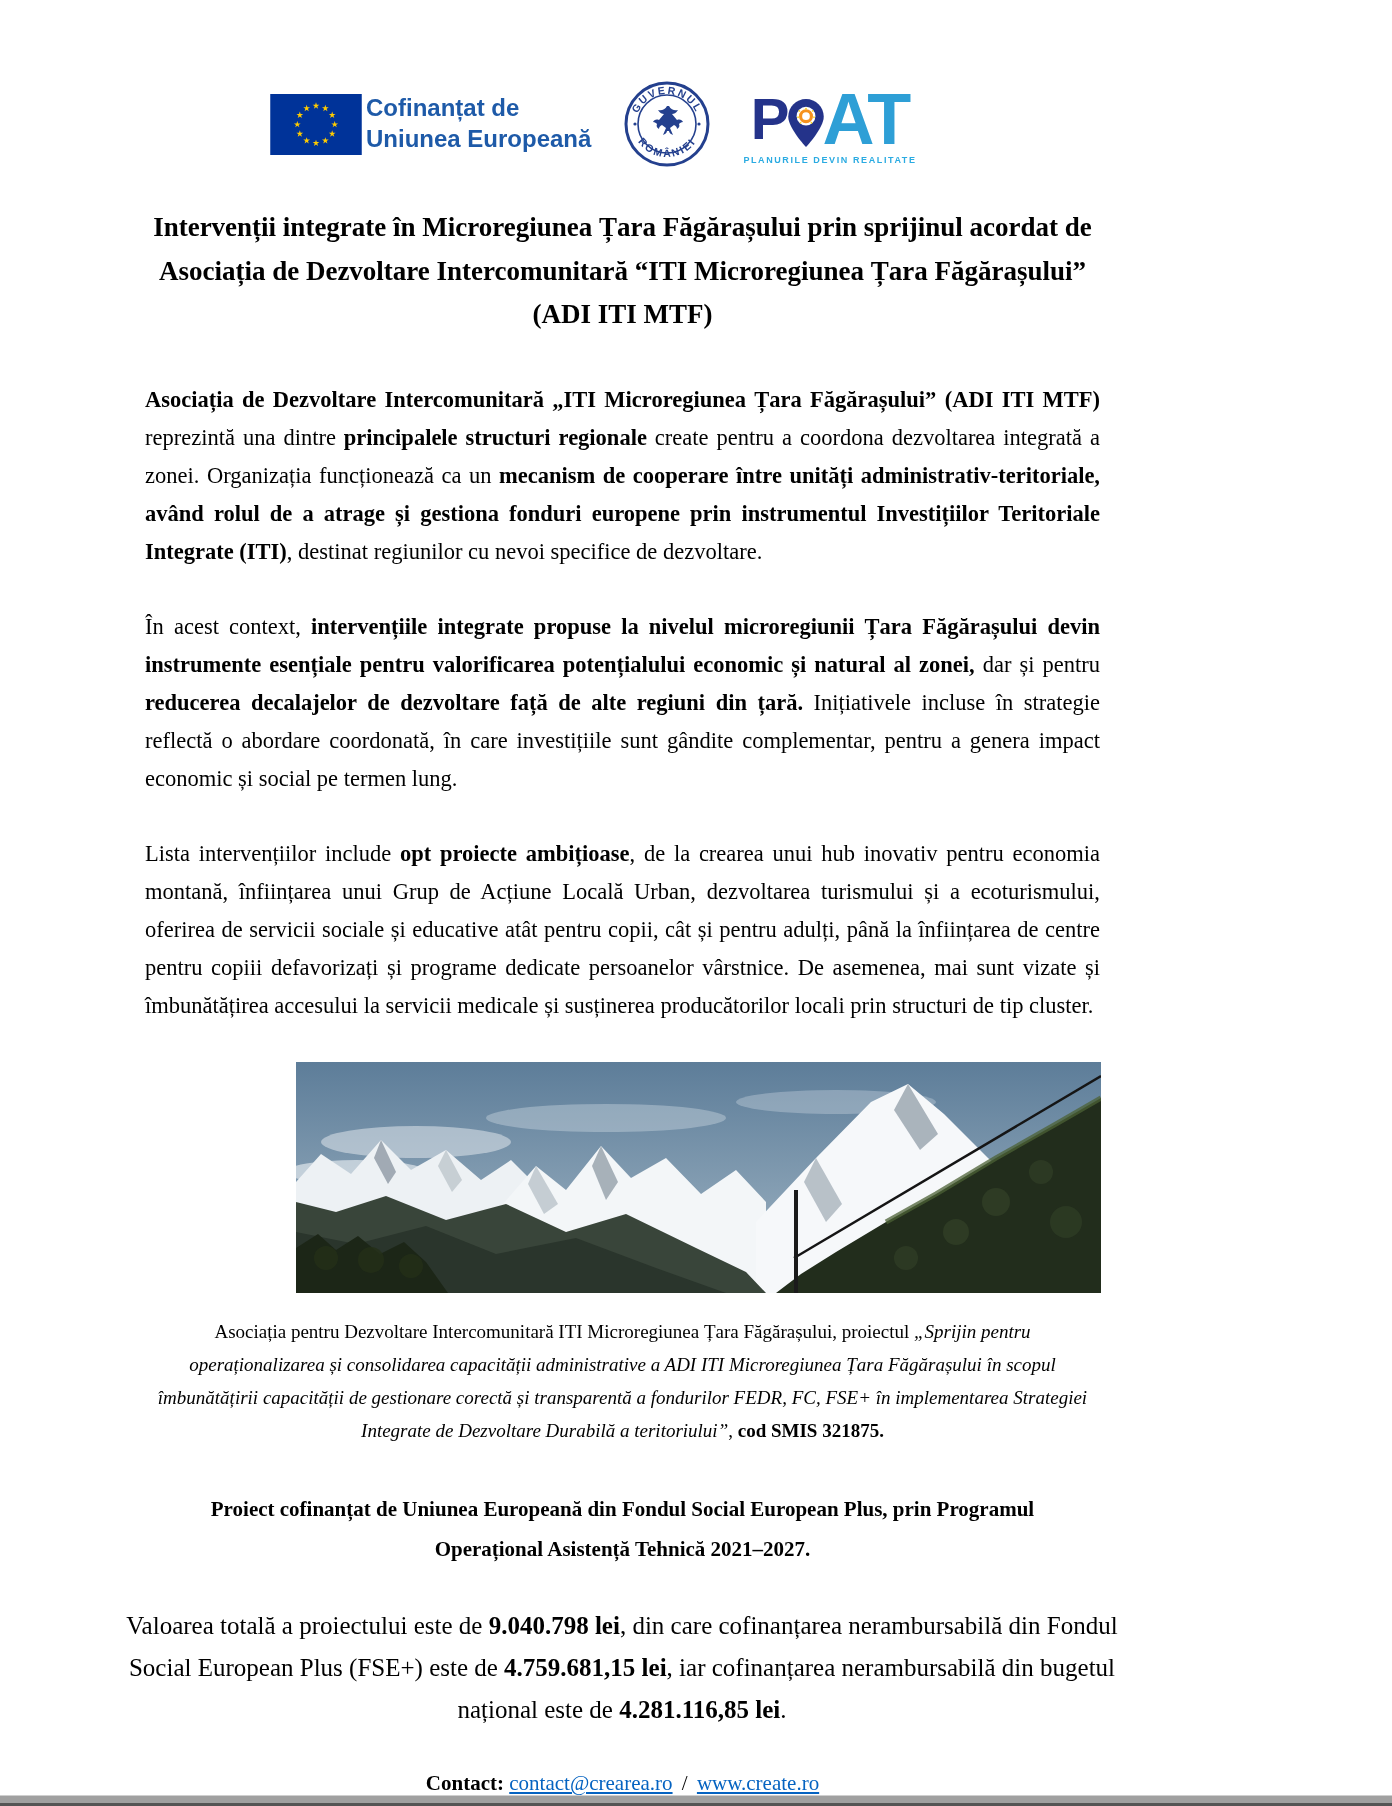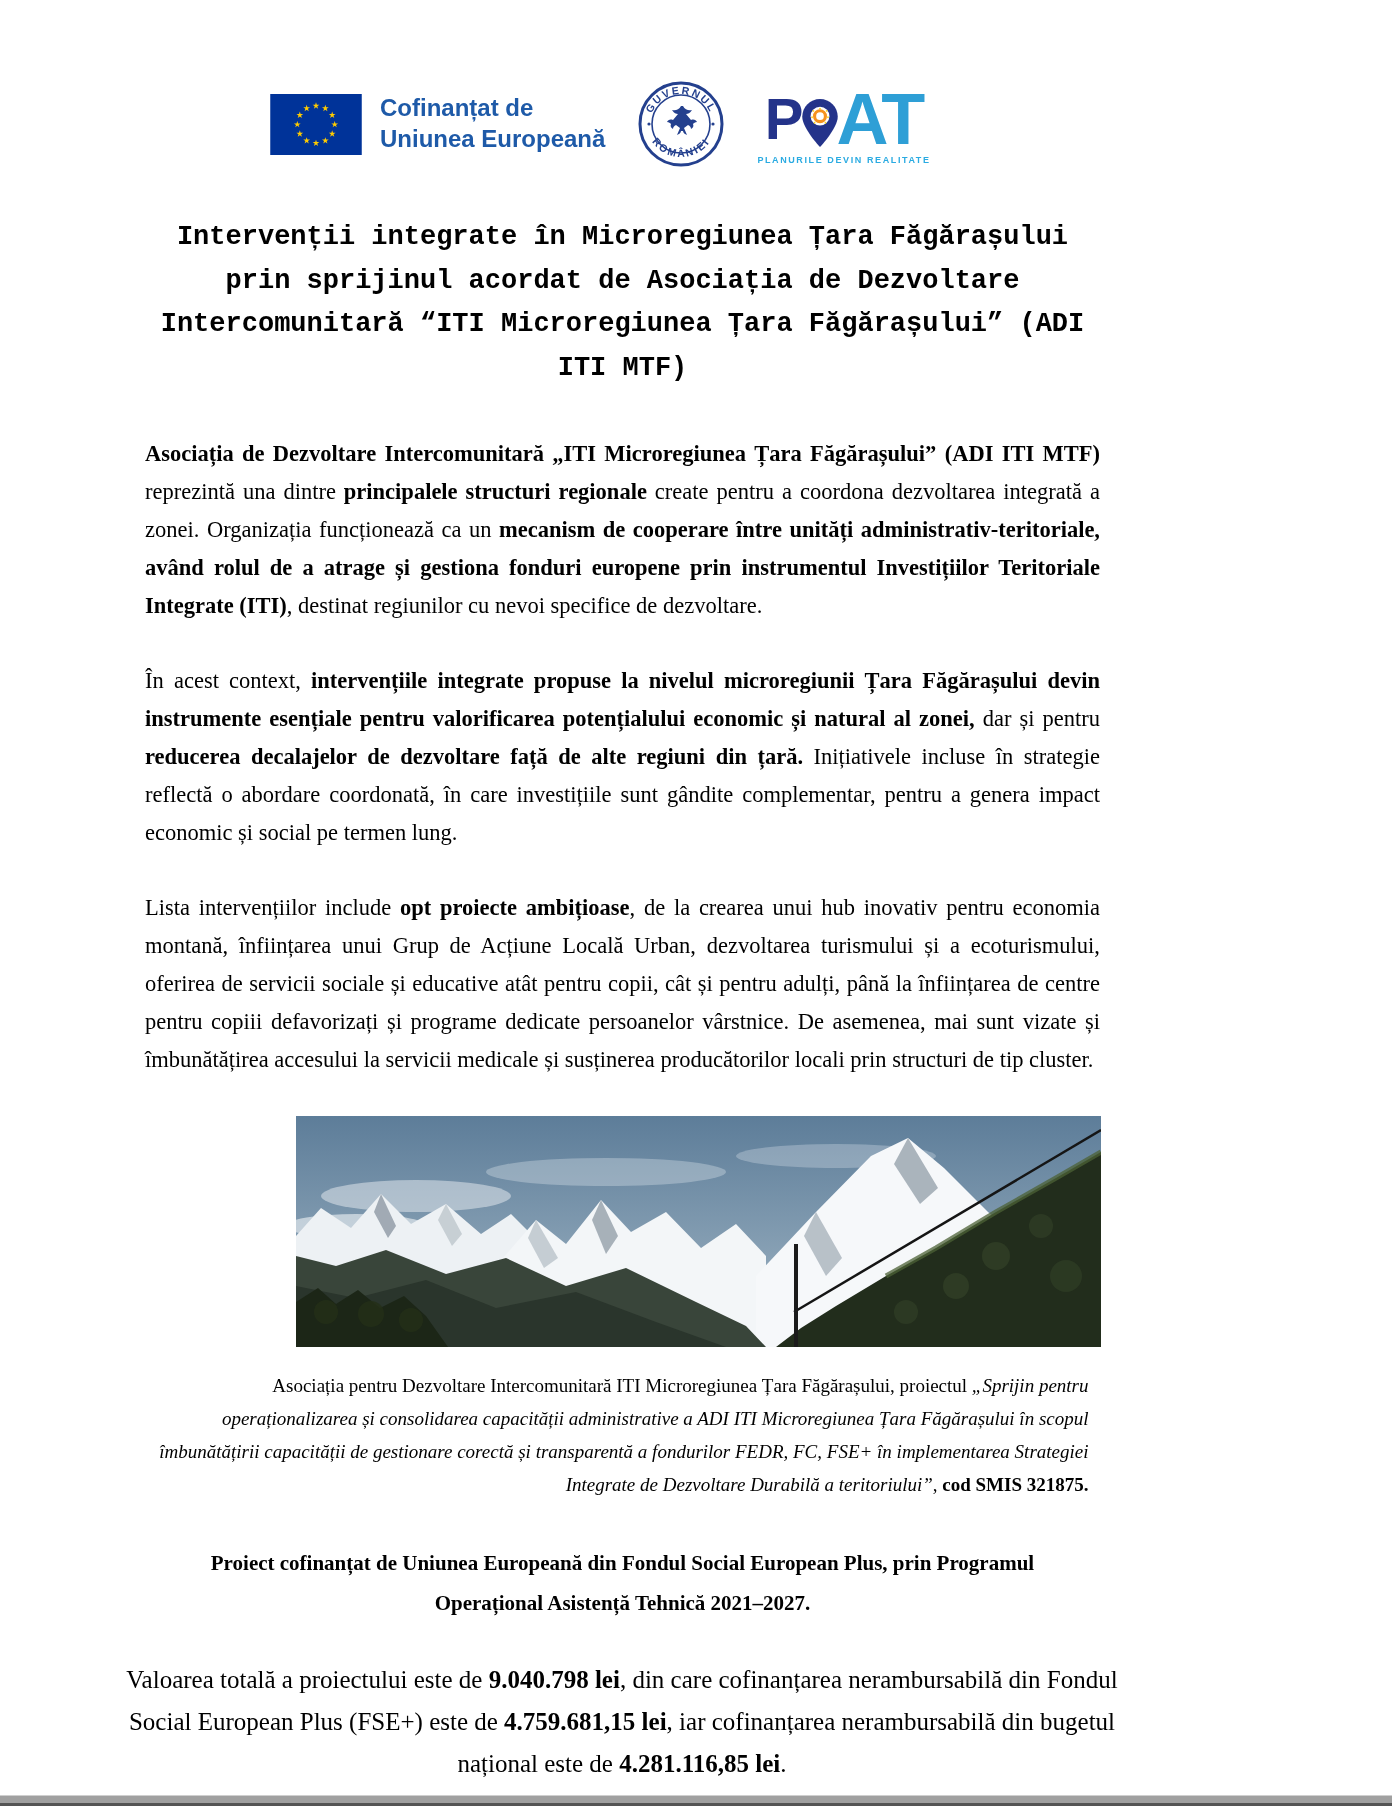--- a/index.html
+++ b/index.html
@@ -2,45 +2,45 @@
 <html><head>
 <meta charset="utf-8">
 <style>
   html,body{margin:0;padding:0;background:#fff;}
   .page{position:relative;width:1392px;height:1806px;background:#ffffff;overflow:hidden;
         font-family:"Liberation Serif", serif;color:#000;}
   .content{position:absolute;left:145px;top:0;width:955px;}
 
   
   .logos{display:flex;align-items:center;gap:32px;margin:76px 0 0 125px;height:96px;}
-  .eu-logo{display:flex;align-items:center;gap:18px;}
+  .eu-logo{display:flex;align-items:center;gap:4px;}
   .eu-flag{width:92px;height:61px;display:block;}
   .eu-text{font-family:"Liberation Sans",sans-serif;font-weight:bold;font-size:24px;
            line-height:1.28;color:#1e5aa8;white-space:nowrap;}
   .gov-seal{width:88px;height:88px;display:block;}
   .poat{display:flex;flex-direction:column;align-items:center;font-family:"Liberation Sans",sans-serif;}
   .poat-row{display:flex;align-items:center;}
   .poat-p{font-size:58px;font-weight:bold;color:#24338a;line-height:1;}
   .poat-at{font-size:72px;font-weight:bold;color:#2e9fd6;line-height:1;letter-spacing:-2px;}
   .poat-pin{width:36px;height:48px;margin:8px -2px 0 -1px;}
   .poat-tagline{font-size:9px;font-weight:bold;color:#2aabe2;letter-spacing:1.6px;margin-top:0px;white-space:nowrap;}
 
   
-  .doc-title{margin-top:44px;text-align:center;font-weight:bold;font-size:27px;line-height:1.62;font-family:Liberation Mono, monospace;}
+  .doc-title{margin-top:34px;text-align:center;font-weight:bold;font-size:27px;line-height:1.62;}
 
   
   .body-block{margin-top:44px;}
   p.body-par{font-size:22.5px;line-height:38px;text-align:justify;margin:16px 0 37px 0;}
   p.body-par span{white-space:normal;}
 
   
   .photo{display:block;width:805px;height:231px;margin:0 0 22px 151px;}
 
   
-  .caption{width:932px;margin:0 auto;font-size:19px;line-height:33px;text-align:right;}
+  .caption{width:932px;margin:0 auto;font-size:19px;line-height:33px;text-align:center;}
   .funding{width:900px;margin:42px auto 0 auto;font-size:21px;font-weight:bold;text-align:center;line-height:40px;}
   .value{width:1010px;margin:36px 0 0 -28px;font-size:25px;text-align:center;line-height:42px;}
   .contact{margin-top:40px;text-align:center;font-size:21px;}
   .contact .lbl{font-weight:bold;}
   .link{color:#0563c1;text-decoration:underline;cursor:pointer;}
   .sep{margin:0 4px;}
 
   
   .bottom-bar{position:absolute;left:0;bottom:0;width:1392px;height:11px;background:#a0a0a0;
               border-top:1px solid #cfcfcf;border-bottom:3px solid #545454;box-sizing:border-box;}

